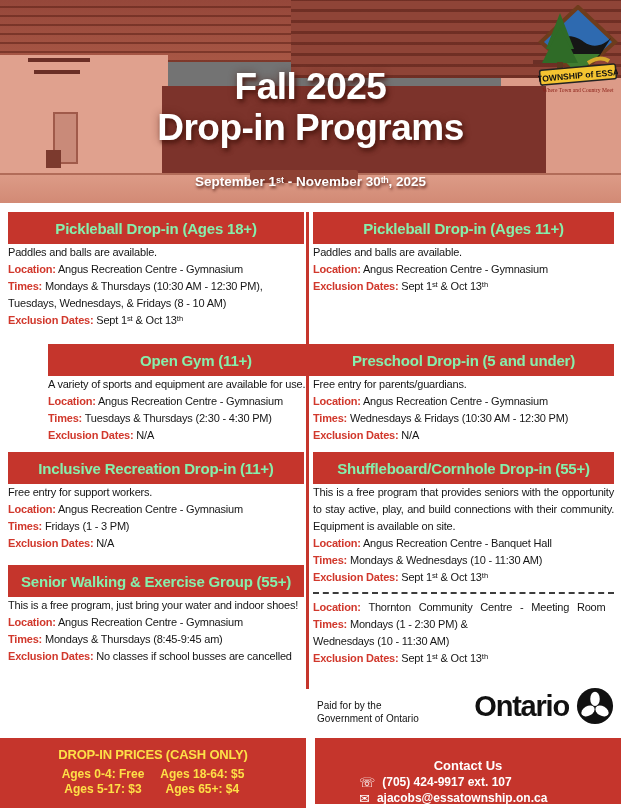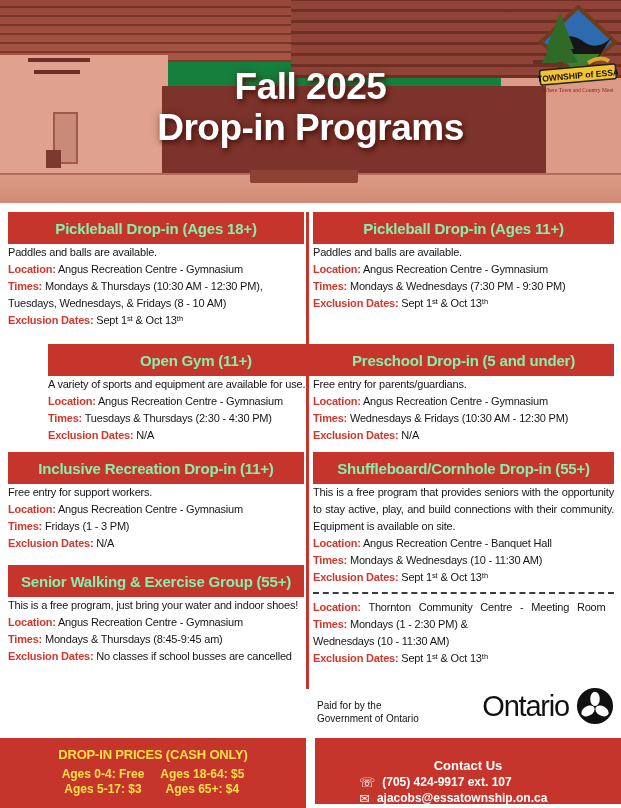--- a/index.html
+++ b/index.html
@@ -6,21 +6,21 @@
     --red:#c5352c;
     --label-red:#d1382c;
     --ink:#161616;
   }
   *{box-sizing:border-box;margin:0;padding:0;}
   html,body{background:#fff;}
   body{width:621px;height:808px;position:relative;overflow:hidden;
        font-family:"Liberation Sans",sans-serif;color:var(--ink);}
 
   
-  .hero{position:absolute;left:0;top:0;width:621px;height:203px;background:#15803d;overflow:hidden;}
+  .hero{position:absolute;left:0;top:0;width:621px;height:203px;background:#737373;overflow:hidden;}
   .hero-ceiling{position:absolute;top:0;left:0;right:0;height:62px;
       background:repeating-linear-gradient(0deg,rgba(92,32,22,.55) 0 2px,rgba(0,0,0,0) 2px 9px),
                  linear-gradient(#95473a,#a85745);}
   .hero-ceiling-right{position:absolute;top:0;right:0;width:330px;height:78px;
       background:repeating-linear-gradient(0deg,rgba(80,26,18,.5) 0 3px,rgba(0,0,0,0) 3px 11px),#8f4437;}
   .hero-wall-left{position:absolute;top:55px;left:0;width:168px;height:118px;background:#e0a18e;}
   .hero-wall-right{position:absolute;top:78px;right:0;width:120px;height:95px;background:#dc9b88;}
   .hero-panel{position:absolute;top:86px;left:162px;width:384px;height:92px;background:#7c332b;}
   .hero-floor{position:absolute;bottom:0;left:0;right:0;height:30px;
       background:linear-gradient(#dd9c88,#d28a75);}
@@ -51,21 +51,21 @@
   .pos-e{left:8px;top:452px;width:296px;}
   .pos-f{left:8px;top:565px;width:296px;}
   .pos-g{left:313px;top:452px;width:301px;}
   .col-divider{position:absolute;left:306px;top:212px;width:3px;height:477px;background:var(--red);}
   .dashes{border-top:2px dashed #3c3c3c;height:0;margin:6px 0 5px;}
   .loc2{word-spacing:5px;text-align:justify;}
 
   
   .funding{position:absolute;left:317px;top:699px;font-size:10px;line-height:13px;color:#111;}
   .ontario{position:absolute;right:7px;top:687px;display:flex;align-items:center;gap:7px;}
-  .ontario-word{font-size:29px;font-weight:400;letter-spacing:-1.2px;color:#111;}
+  .ontario-word{font-size:29px;font-weight:700;letter-spacing:-1.2px;color:#111;}
 
   
   .price-box{position:absolute;left:0;top:738px;width:306px;height:80px;background:var(--red);
       color:#fde047;text-align:center;}
   .contact-box{position:absolute;left:315px;top:738px;width:306px;height:66px;background:var(--red);color:#fff;}
   .price-title{font-weight:bold;font-size:13px;margin-top:9px;letter-spacing:-0.2px;}
   .price-grid{display:grid;grid-template-columns:auto auto;justify-content:center;column-gap:16px;
       row-gap:1px;font-weight:bold;font-size:12px;margin-top:5px;}
   .contact-title{font-weight:bold;font-size:13px;margin-top:20px;text-align:center;}
   .contact-line{display:flex;align-items:center;gap:7px;width:218px;margin:2px auto 0;
@@ -88,20 +88,21 @@
     <div class="hoop" style="left:28px;top:58px;width:62px;height:4px;"></div>
     <div class="hoop" style="left:34px;top:70px;width:46px;height:4px;"></div>
     <div class="hoop" style="right:42px;top:60px;width:46px;height:4px;"></div>
     <div class="door"></div>
     <div class="bin"></div>
   </div>
   <div class="hero-title">
     <div>Fall 2025</div>
     <div>Drop-in Programs</div>
   </div>
+  <div class="hero-sub">September 1ˢᵗ - November 30ᵗʰ, 2025</div>
 
   <svg class="logo" viewBox="0 0 80 90">
     <polygon points="40,2 77,37 40,70 3,37" fill="#2e6ab0" stroke="#6e3c1c" stroke-width="4"></polygon>
     <path d="M12 40 C26 27 38 31 46 37 C56 44 66 40 73 33 L59 55 L23 55 Z" fill="#161616"></path>
     <path d="M19 49 L62 49 L40 69 Z" fill="#3f7c2f"></path>
     <polygon points="22,8 8,44 36,44" fill="#2f6b27"></polygon>
     <polygon points="22,22 4,58 40,58" fill="#2f6b27"></polygon>
     <rect x="19" y="57" width="6" height="9" fill="#5d3a1e"></rect>
     <path d="M50 58 Q62 50 71 56" stroke="#d8a92c" stroke-width="4" fill="none"></path>
     <g transform="rotate(-5 40 70)">
@@ -122,21 +123,20 @@
     <p><span class="lbl">Times:</span> <span>Mondays &amp; Thursdays (10:30 AM - 12:30 PM), Tuesdays, Wednesdays, &amp; Fridays (8 - 10 AM)</span></p>
     <p><span class="lbl">Exclusion Dates:</span> <span>Sept 1ˢᵗ &amp; Oct 13ᵗʰ</span></p>
   </div>
 </section>
 
 <section class="card pos-b">
   <header class="card-head">Pickleball Drop-in (Ages 11+)</header>
   <div class="card-body">
     <p>Paddles and balls are available.</p>
     <p><span class="lbl">Location:</span> <span>Angus Recreation Centre - Gymnasium</span></p>
-    <p><span class="lbl">Times:</span> <span>Mondays &amp; Wednesdays (7:30 PM - 9:30 PM)</span></p>
     <p><span class="lbl">Exclusion Dates:</span> <span>Sept 1ˢᵗ &amp; Oct 13ᵗʰ</span></p>
   </div>
 </section>
 
 <section class="card pos-c">
   <header class="card-head">Open Gym (11+)</header>
   <div class="card-body">
     <p>A variety of sports and equipment are available for use.</p>
     <p><span class="lbl">Location:</span> <span>Angus Recreation Centre - Gymnasium</span></p>
     <p><span class="lbl">Times:</span> <span>Tuesdays &amp; Thursdays (2:30 - 4:30 PM)</span></p>

